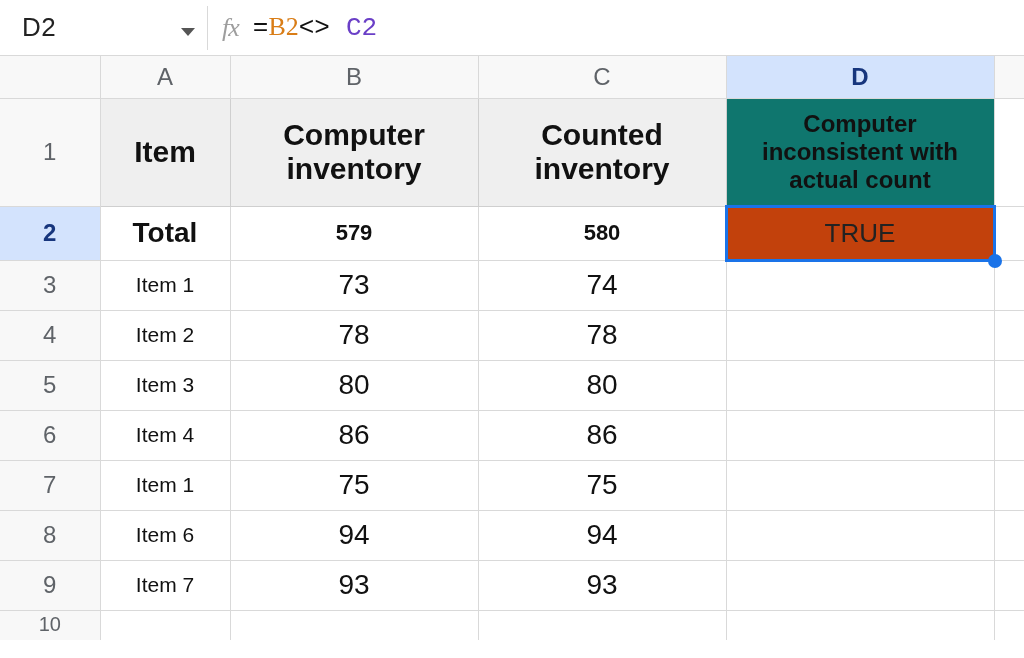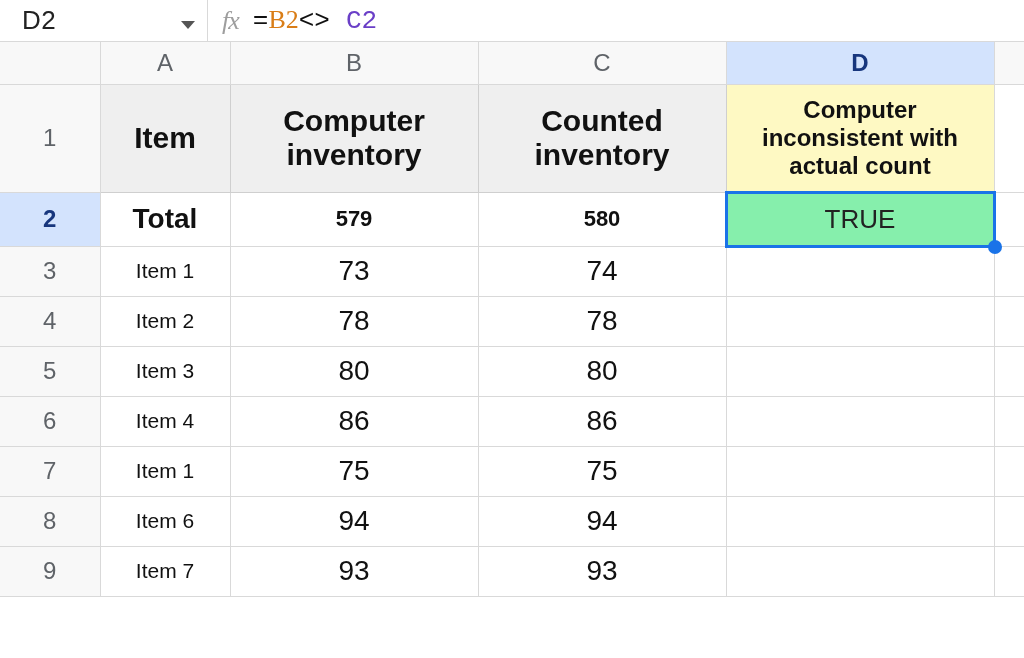--- a/index.html
+++ b/index.html
@@ -9,21 +9,21 @@
     background: #fff;
     color: #222;
     width: 1024px;
     height: 658px;
     overflow: hidden;
   }
   
   .formula-bar {
     display: flex;
     align-items: center;
-    height: 42px;
+    height: 56px;
     border-bottom: 1px solid #d9d9d9;
     padding: 0 10px 0 22px;
     font-size: 26px;
   }
   .name-box-wrap {
     display: flex;
     align-items: center;
     width: 185px;
   }
   .name-box {
@@ -145,37 +145,37 @@
   td.hcell {
     background: #efefef;
     font-weight: 700;
     color: #111;
     font-size: 30px;
     line-height: 1.15;
     padding: 4px 6px;
     border-color: #cfcfcf;
   }
   td.hcell-plain {
-    background: #fef9c3;
+    background: #0f766e;
     font-weight: 700;
     color: #111;
     font-size: 24px;
     line-height: 1.18;
     padding: 4px 14px;
   }
   
   tr.r-total td.cell { font-weight: 700; font-size: 22px; }
   tr.r-total td.cellA { font-weight: 700; font-size: 28px; }
   td.cell { font-size: 28px; color: #111; }
   td.cellA { font-size: 21px; color: #111;}
 
   
   td.selected-cell {
     position: relative;
-    background: #86efac;
+    background: #c2410c;
     font-size: 26px;
     color: #222;
   }
   .sel-outline {
     position: absolute;
     inset: -2px;
     border: 3px solid #1a73e8;
     pointer-events: none;
   }
   .sel-handle {
@@ -312,16 +312,24 @@
   </tr>
   <tr class="r-data">
     <td class="row-hdr">9</td>
     <td class="cellA">Item 7</td>
     <td class="cell">93</td>
     <td class="cell">93</td>
     <td class="cell"></td>
     <td class="extra"></td>
   </tr>
 
+  <tr class="r-tail">
+    <td class="row-hdr">10</td>
+    <td class="cellA"></td>
+    <td class="cell"></td>
+    <td class="cell"></td>
+    <td class="cell"></td>
+    <td class="extra"></td>
+  </tr>
 
 </tbody>
     </table>
 </div>
 
 </body></html>

